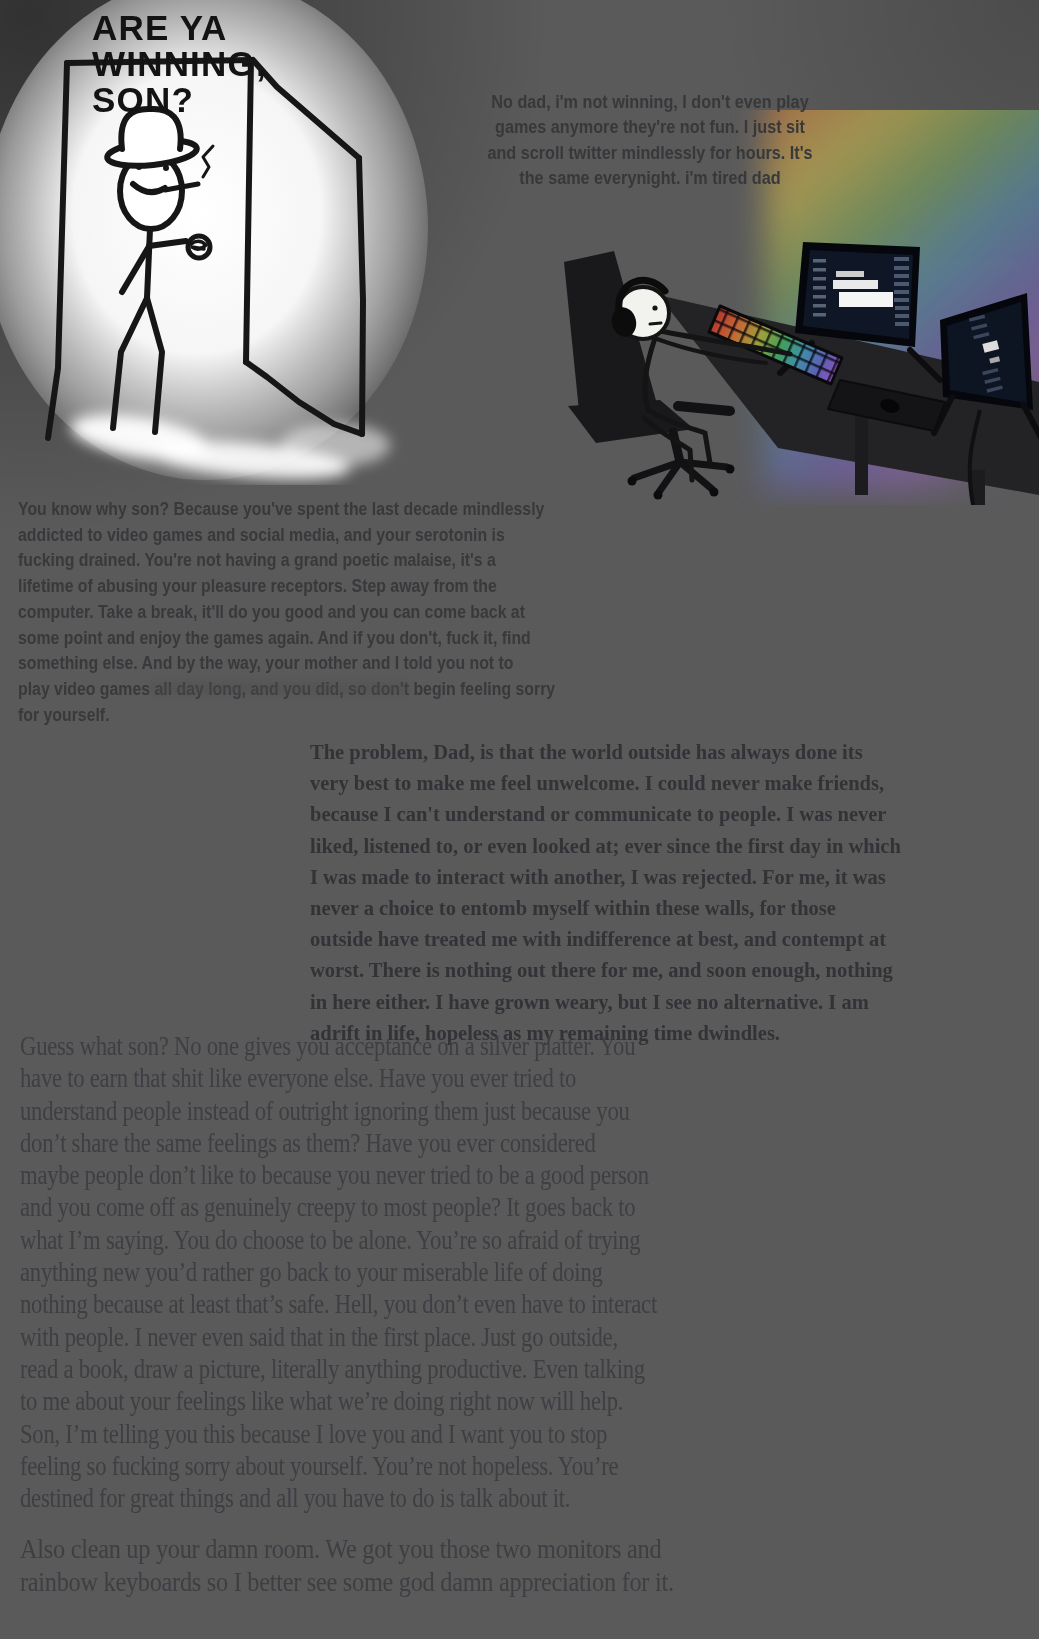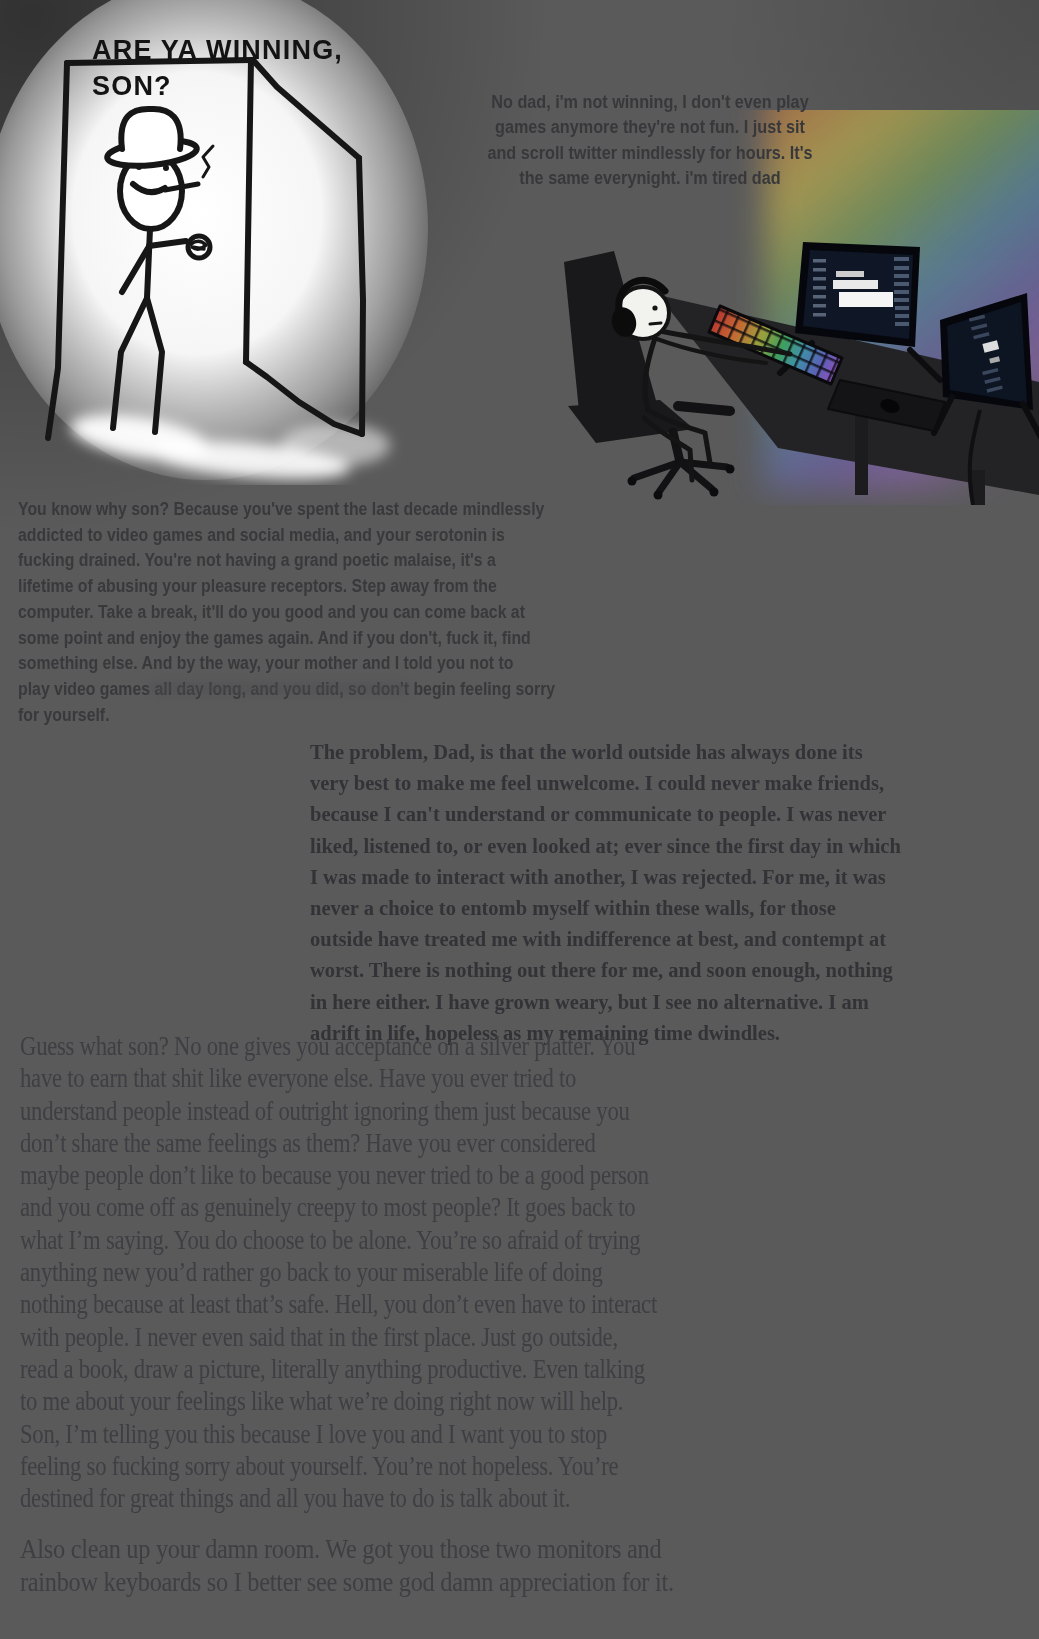--- a/index.html
+++ b/index.html
@@ -10,22 +10,22 @@
   }
   .vig { position:absolute; pointer-events:none; }
   .vig-tl { left:0; top:0; width:580px; height:580px;
     background:radial-gradient(circle at 30px 15px, rgba(0,0,0,0.45), rgba(0,0,0,0.22) 34%, rgba(0,0,0,0) 66%); }
   .vig-tr { right:0; top:0; width:380px; height:260px;
     background:radial-gradient(circle at 100% 0%, rgba(0,0,0,0.16), rgba(0,0,0,0) 70%); }
   .door-svg { position:absolute; left:0; top:0; }
   .desk-svg { position:absolute; left:540px; top:110px; }
   .txt { position:absolute; white-space:pre-line; }
   .caption {
-    left:92px; top:32px; width:320px;
-    font-weight:800; font-size:27px; line-height:36px;
+    left:92px; top:10px; width:320px;
+    font-weight:800; font-size:35px; line-height:36px;
     letter-spacing:1.2px; color:#131313;
   }
   .son-reply {
     left:420px; top:90px; width:460px; text-align:center;
     font-weight:700; font-size:18px; line-height:25.4px; color:#38383b;
     transform:scaleX(0.9); transform-origin:50% 0;
   }
   .dad-rant {
     left:18px; top:497px; width:800px;
     font-weight:700; font-size:18px; line-height:25.7px; color:#39393c;

